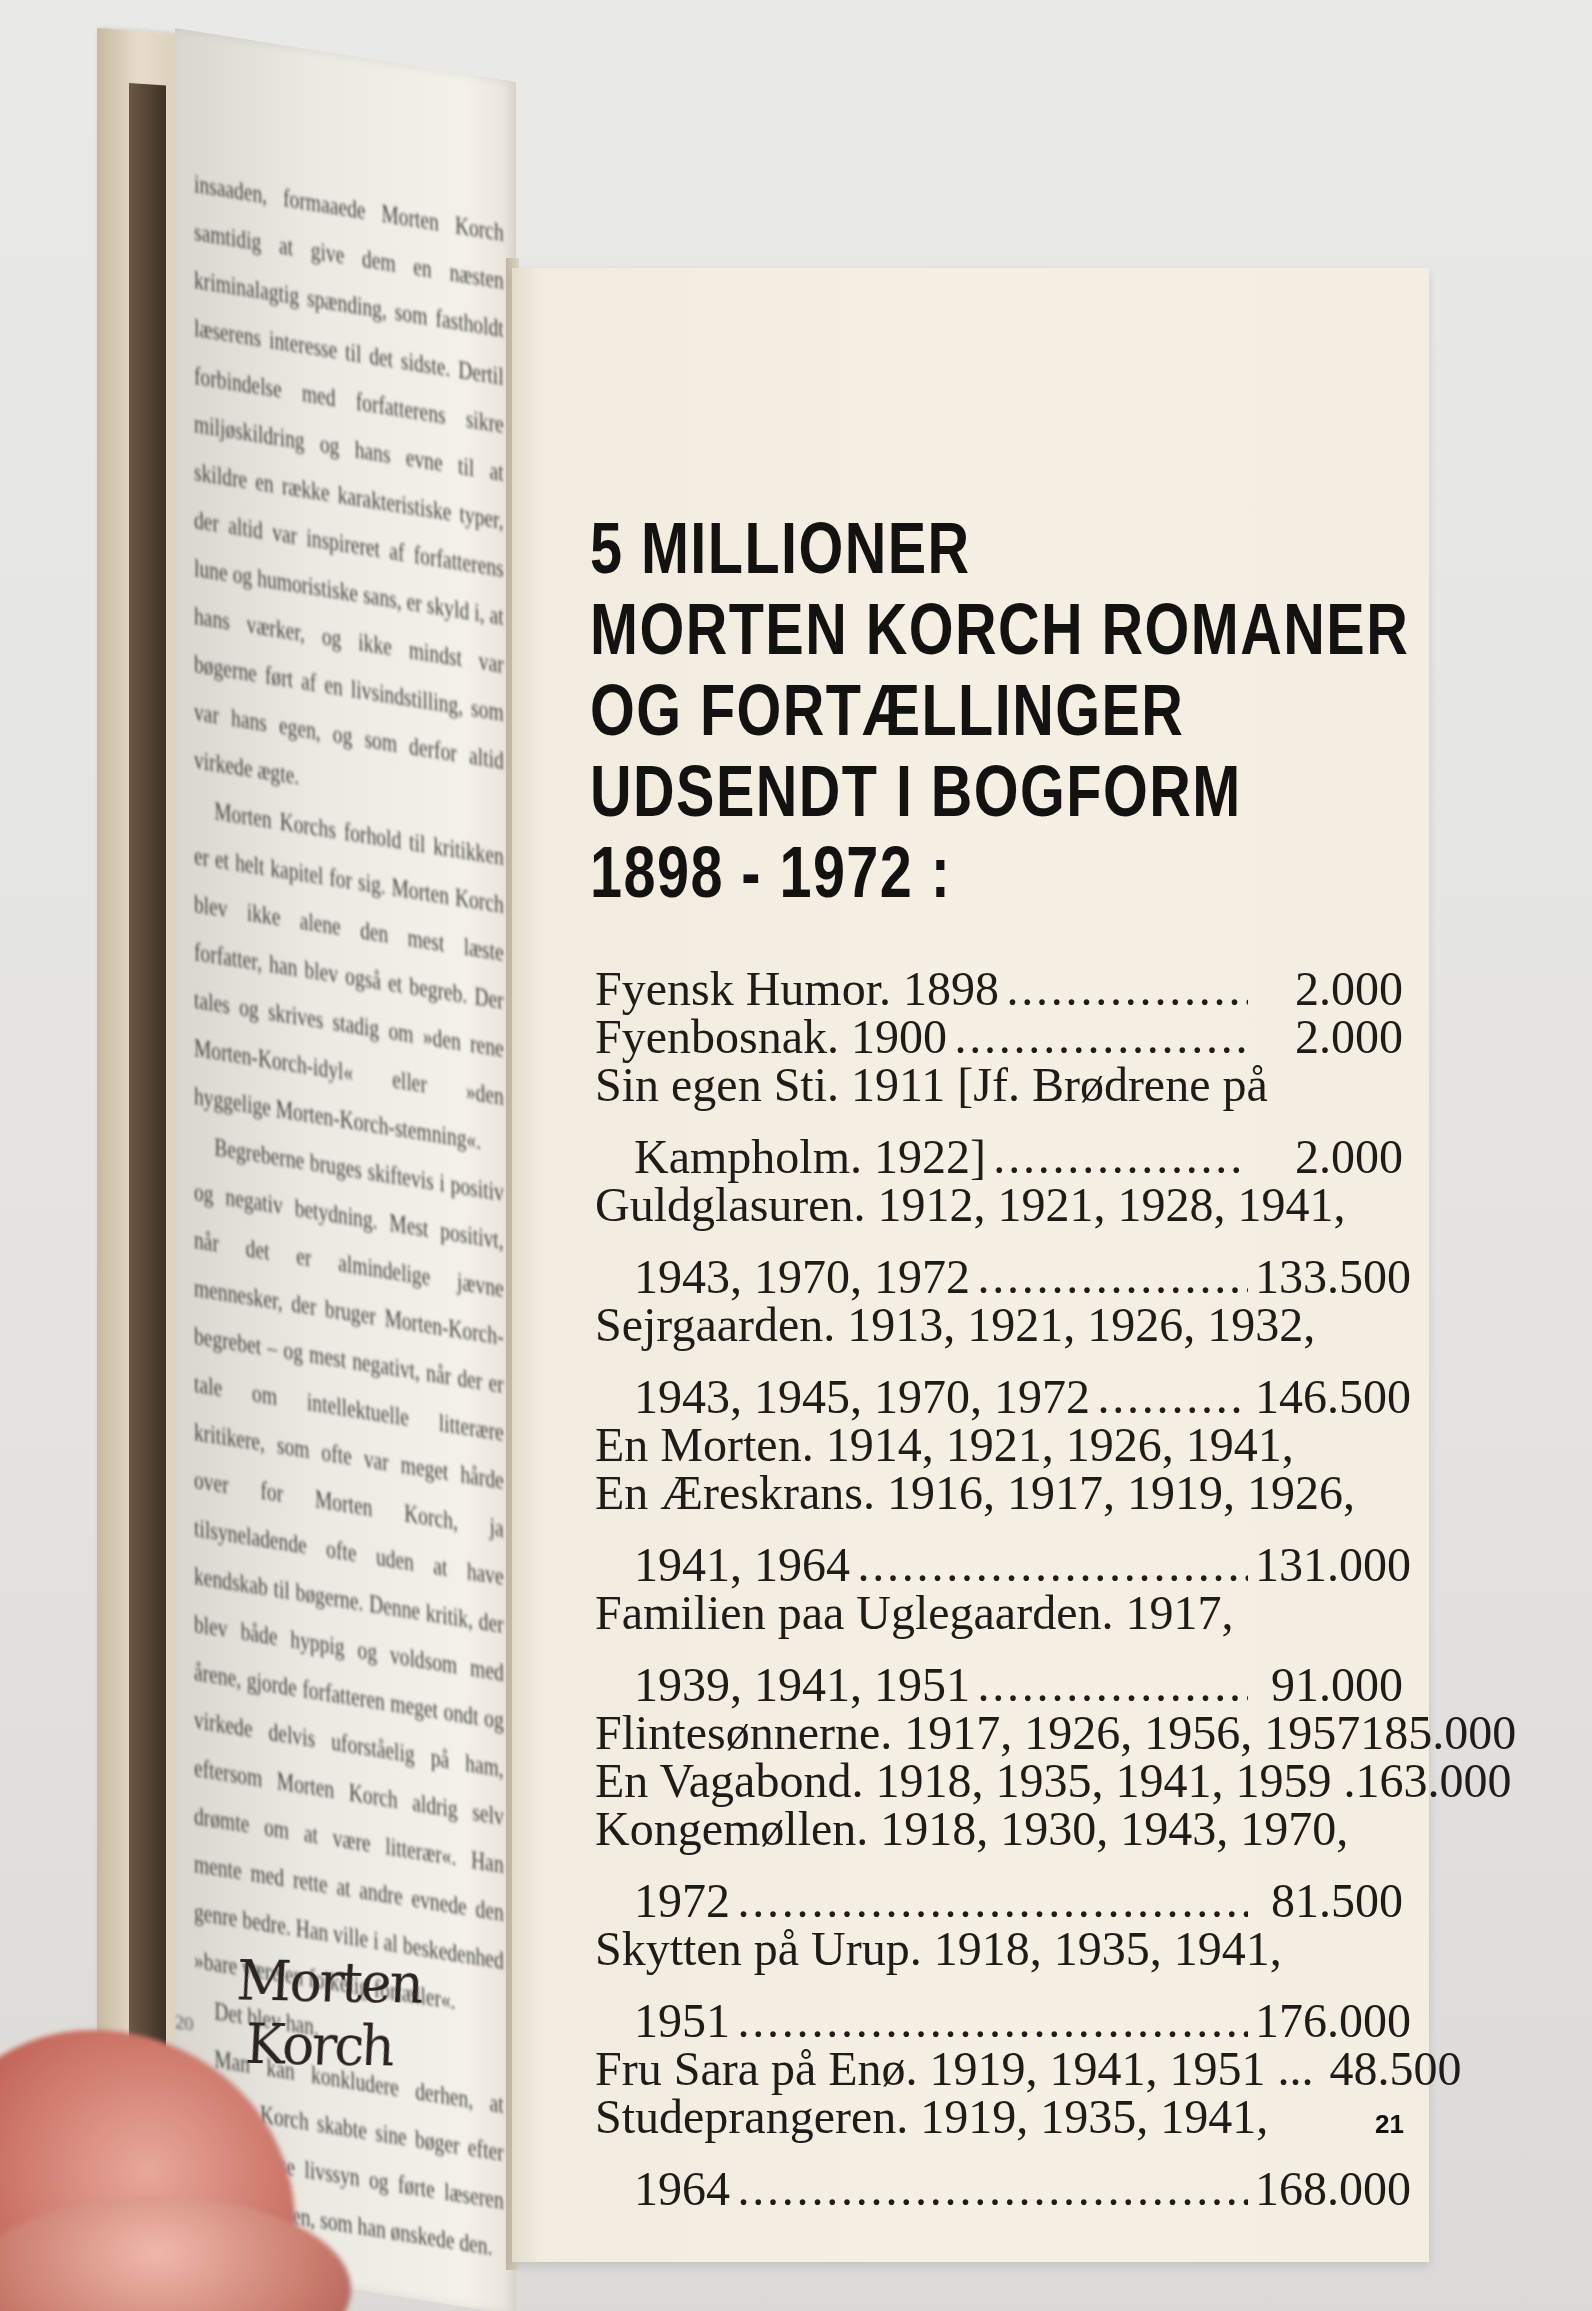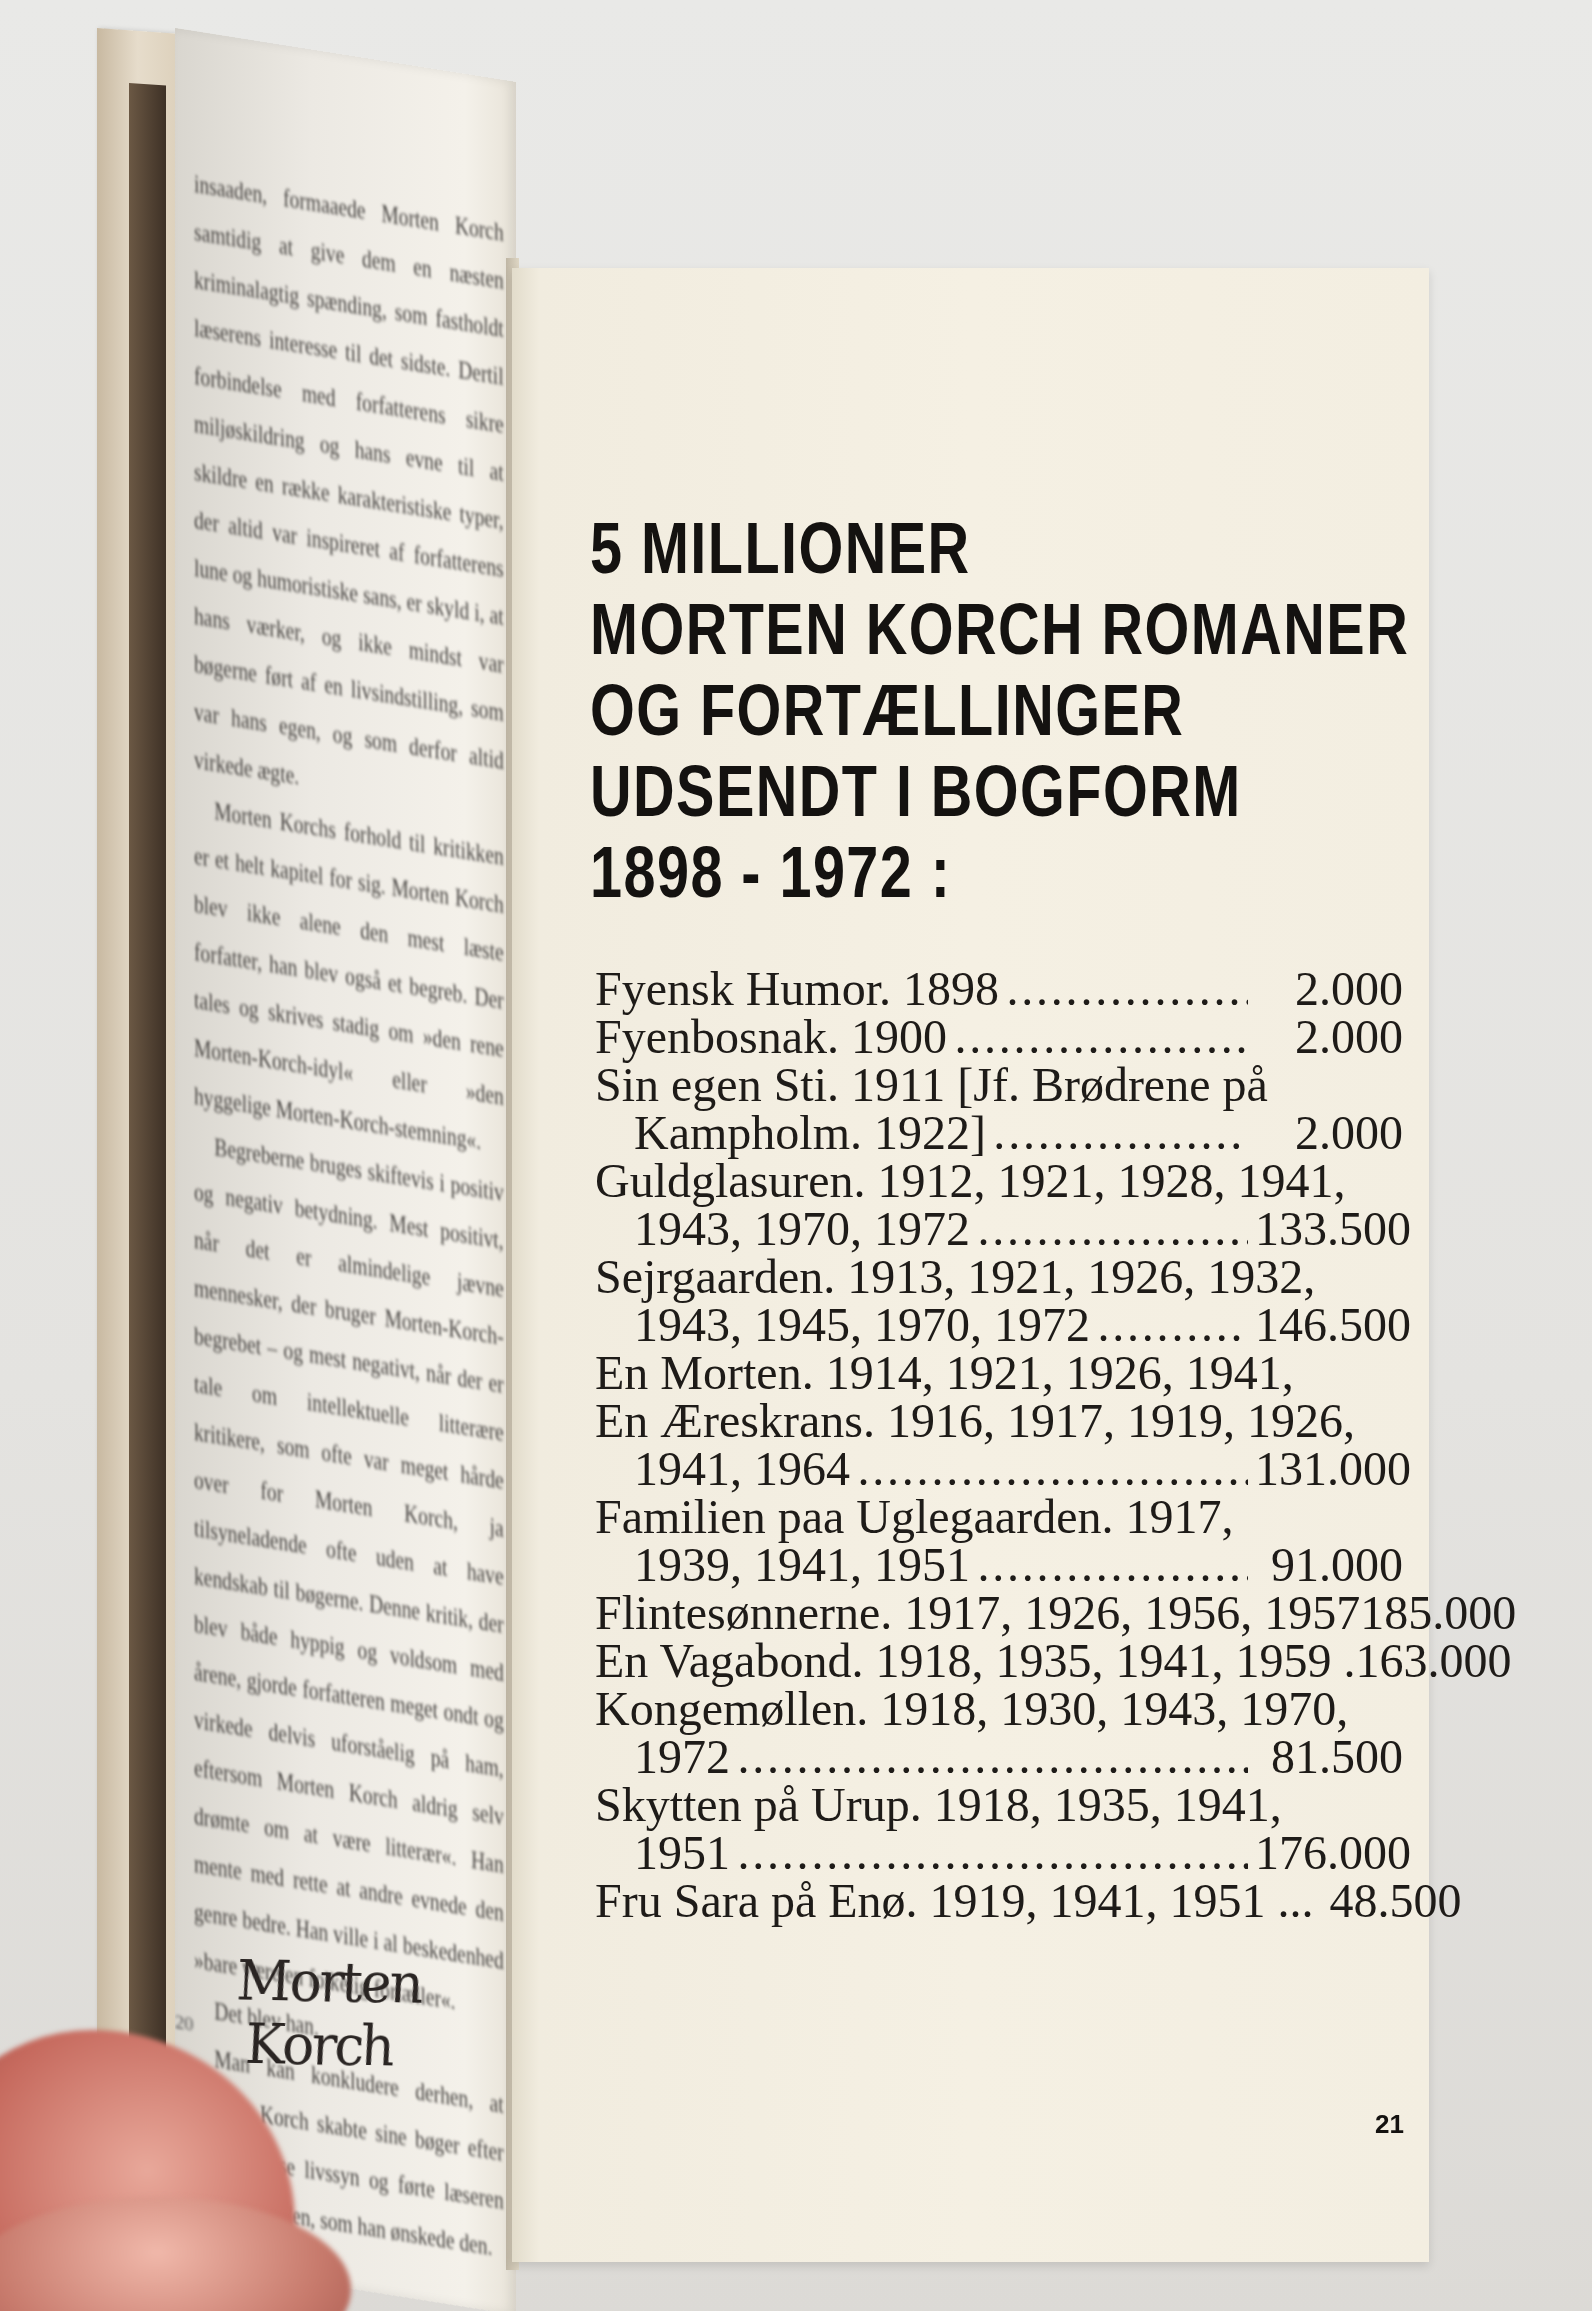--- a/index.html
+++ b/index.html
@@ -61,21 +61,21 @@
     transform:scaleX(.8); transform-origin:top left; letter-spacing:1.8px;
   }
   .headline div { white-space:nowrap; }
   .list {
     position:absolute; left:83px; top:697px; width:808px;
     font-size:48px; line-height:48px; color:#1e1b18;
   }
   .entry { position:relative; }
   .entry .line { display:flex; align-items:baseline; }
   .entry .t { white-space:nowrap; }
-  .entry .indent { padding-left:39px; }
+  .entry .indent { padding-left:39px;margin-top:24px; }
   .entry .dots {
     flex:1; overflow:hidden; white-space:nowrap; margin:0 7.4px; letter-spacing:2.8px;
   }
   .entry .dots::after { content:"...................................................................................................."; }
   .entry .num { width:148px; text-align:right; flex:none; }
   .entry .spacer { flex:1; }
   .pagenum {
     position:absolute; left:863px; top:1841px;
     font-family:"Liberation Sans", sans-serif; font-weight:bold; font-size:26px; color:#141210;
   }
@@ -226,20 +226,30 @@
           <span class="num">176.000</span>
         </div>
       </div>
       <div class="entry">
         <div class="line">
           <span class="t">Fru Sara på Enø. 1919, 1941, 1951 ...</span>
           <span class="spacer"></span>
           <span class="num">48.500</span>
         </div>
       </div>
+      <div class="entry">
+        <div class="line">
+          <span class="t">Studeprangeren. 1919, 1935, 1941,</span>
+        </div>
+        <div class="line">
+          <span class="t indent">1964</span>
+          <span class="dots"></span>
+          <span class="num">168.000</span>
+        </div>
+      </div>
     </div>
 
   <div class="pagenum">21</div>
 </div>
 
 <div class="hand"></div>
 <div class="hand2"></div>
 
 
 </body></html>

